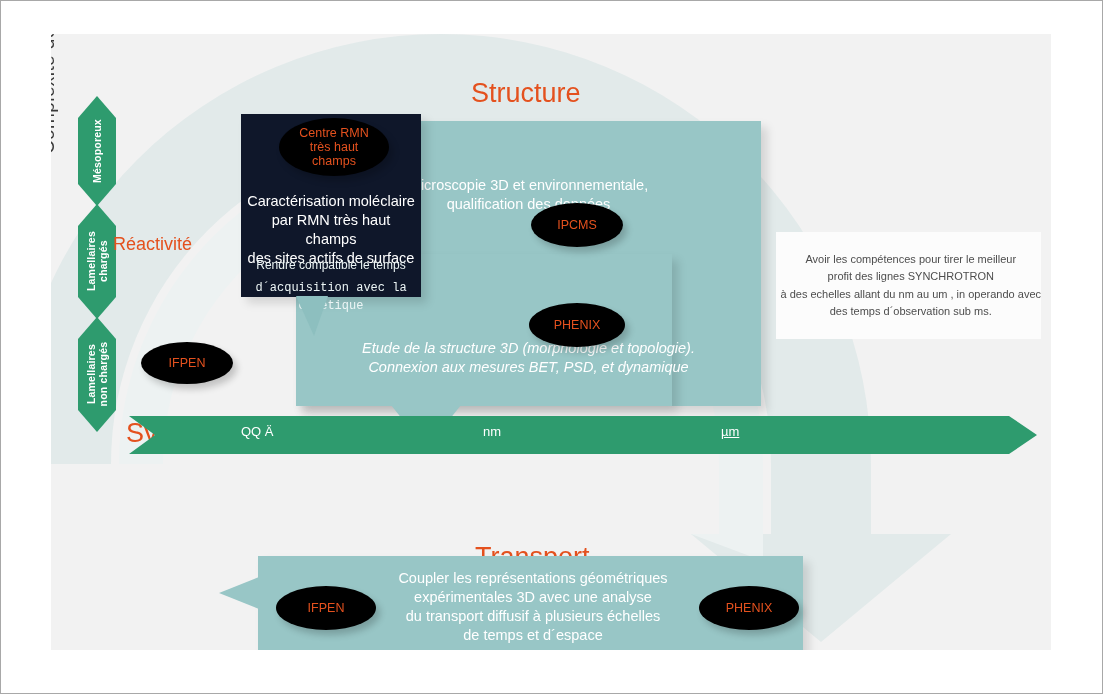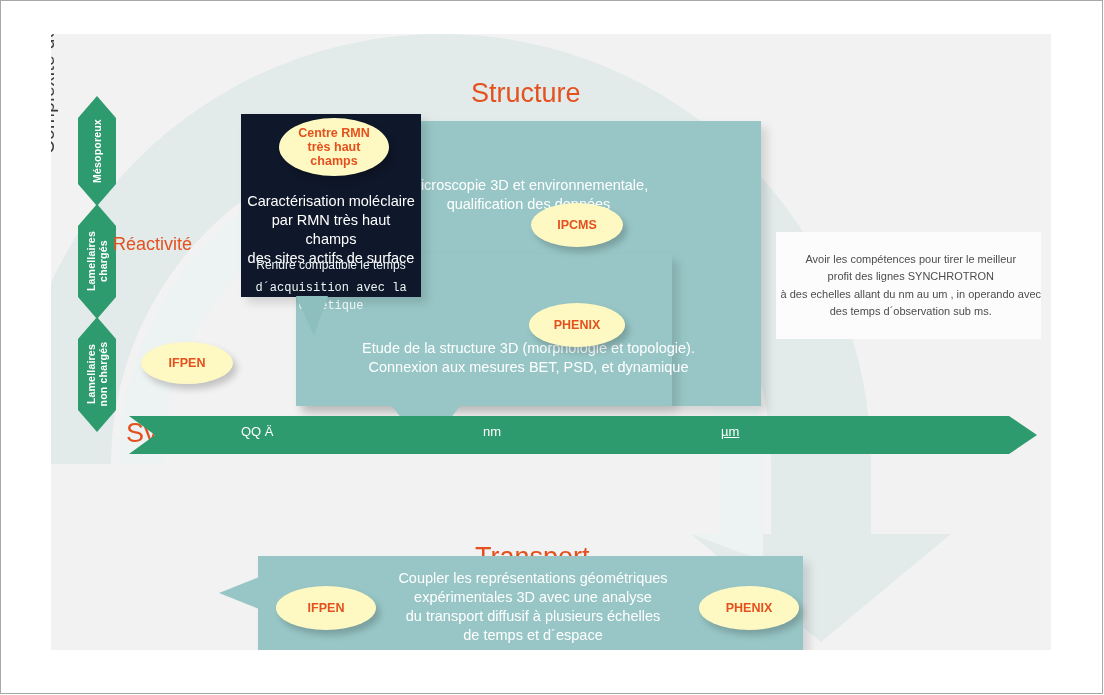--- a/index.html
+++ b/index.html
@@ -57,23 +57,23 @@
   .tealbox.dark{background:#0f172a;}
 
   .boxtext{
     color:#ffffff;text-align:center;line-height:1.3;
     font-size:14.5px;
   }
   .boxtext.small{font-size:12px;color:#ecf5f5;line-height:1.45;}
 
   
   .badge{
-    position:absolute;background:#fef9c3;border-radius:50%;
+    position:absolute;background:#000000;border-radius:50%;
     display:flex;align-items:center;justify-content:center;
-    color:#e4511e;font-weight:bold;text-align:center;line-height:1.12;
+    color:#e4511e;font-weight:normal;text-align:center;line-height:1.12;
     box-shadow:4px 5px 7px rgba(0,0,0,.20);
   }
 
   
   #infocard{
     position:absolute;left:725px;top:198px;width:265px;height:107px;
     background:#fcfcfc;
     display:flex;align-items:center;justify-content:flex-end;
     box-shadow:0 0 0 rgba(0,0,0,0);
   }
@@ -163,21 +163,21 @@
       <div class="boxtext" style="position:absolute;left:40px;top:55px;width:385px;">
         <div>Microscopie 3D et environnementale,</div>
         <div>qualification des données</div>
       </div>
       <div class="boxtext" style="position:absolute;left:20px;top:168px;width:425px;">
         <div>Relever le challenge de la sensibilité</div>
         <div>des matériaux à l´irradiation électronique</div>
       </div>
     </div>
 
-    <div class="tealbox" style="left:245px;top:220px;width:376px;height:152px;box-shadow:6px 6px 9px rgba(0,0,0,.13);">
+    <div class="tealbox" style="left:245px;top:220px;width:376px;height:152px;box-shadow:6px 6px 9px rgba(0,0,0,.13);font-style:italic;">
       <div class="boxtext" style="position:absolute;left:5px;top:85px;width:455px;">
         <div>Etude de la structure 3D (morphologie et topologie).</div>
         <div>Connexion aux mesures BET, PSD, et dynamique</div>
       </div>
     </div>
 
     <svg style="position:absolute;left:340px;top:371px;" width="70" height="44">
       <path d="M0 0 L70 0 L35 44 Z" fill="#98c6c6"></path>
     </svg>
 

